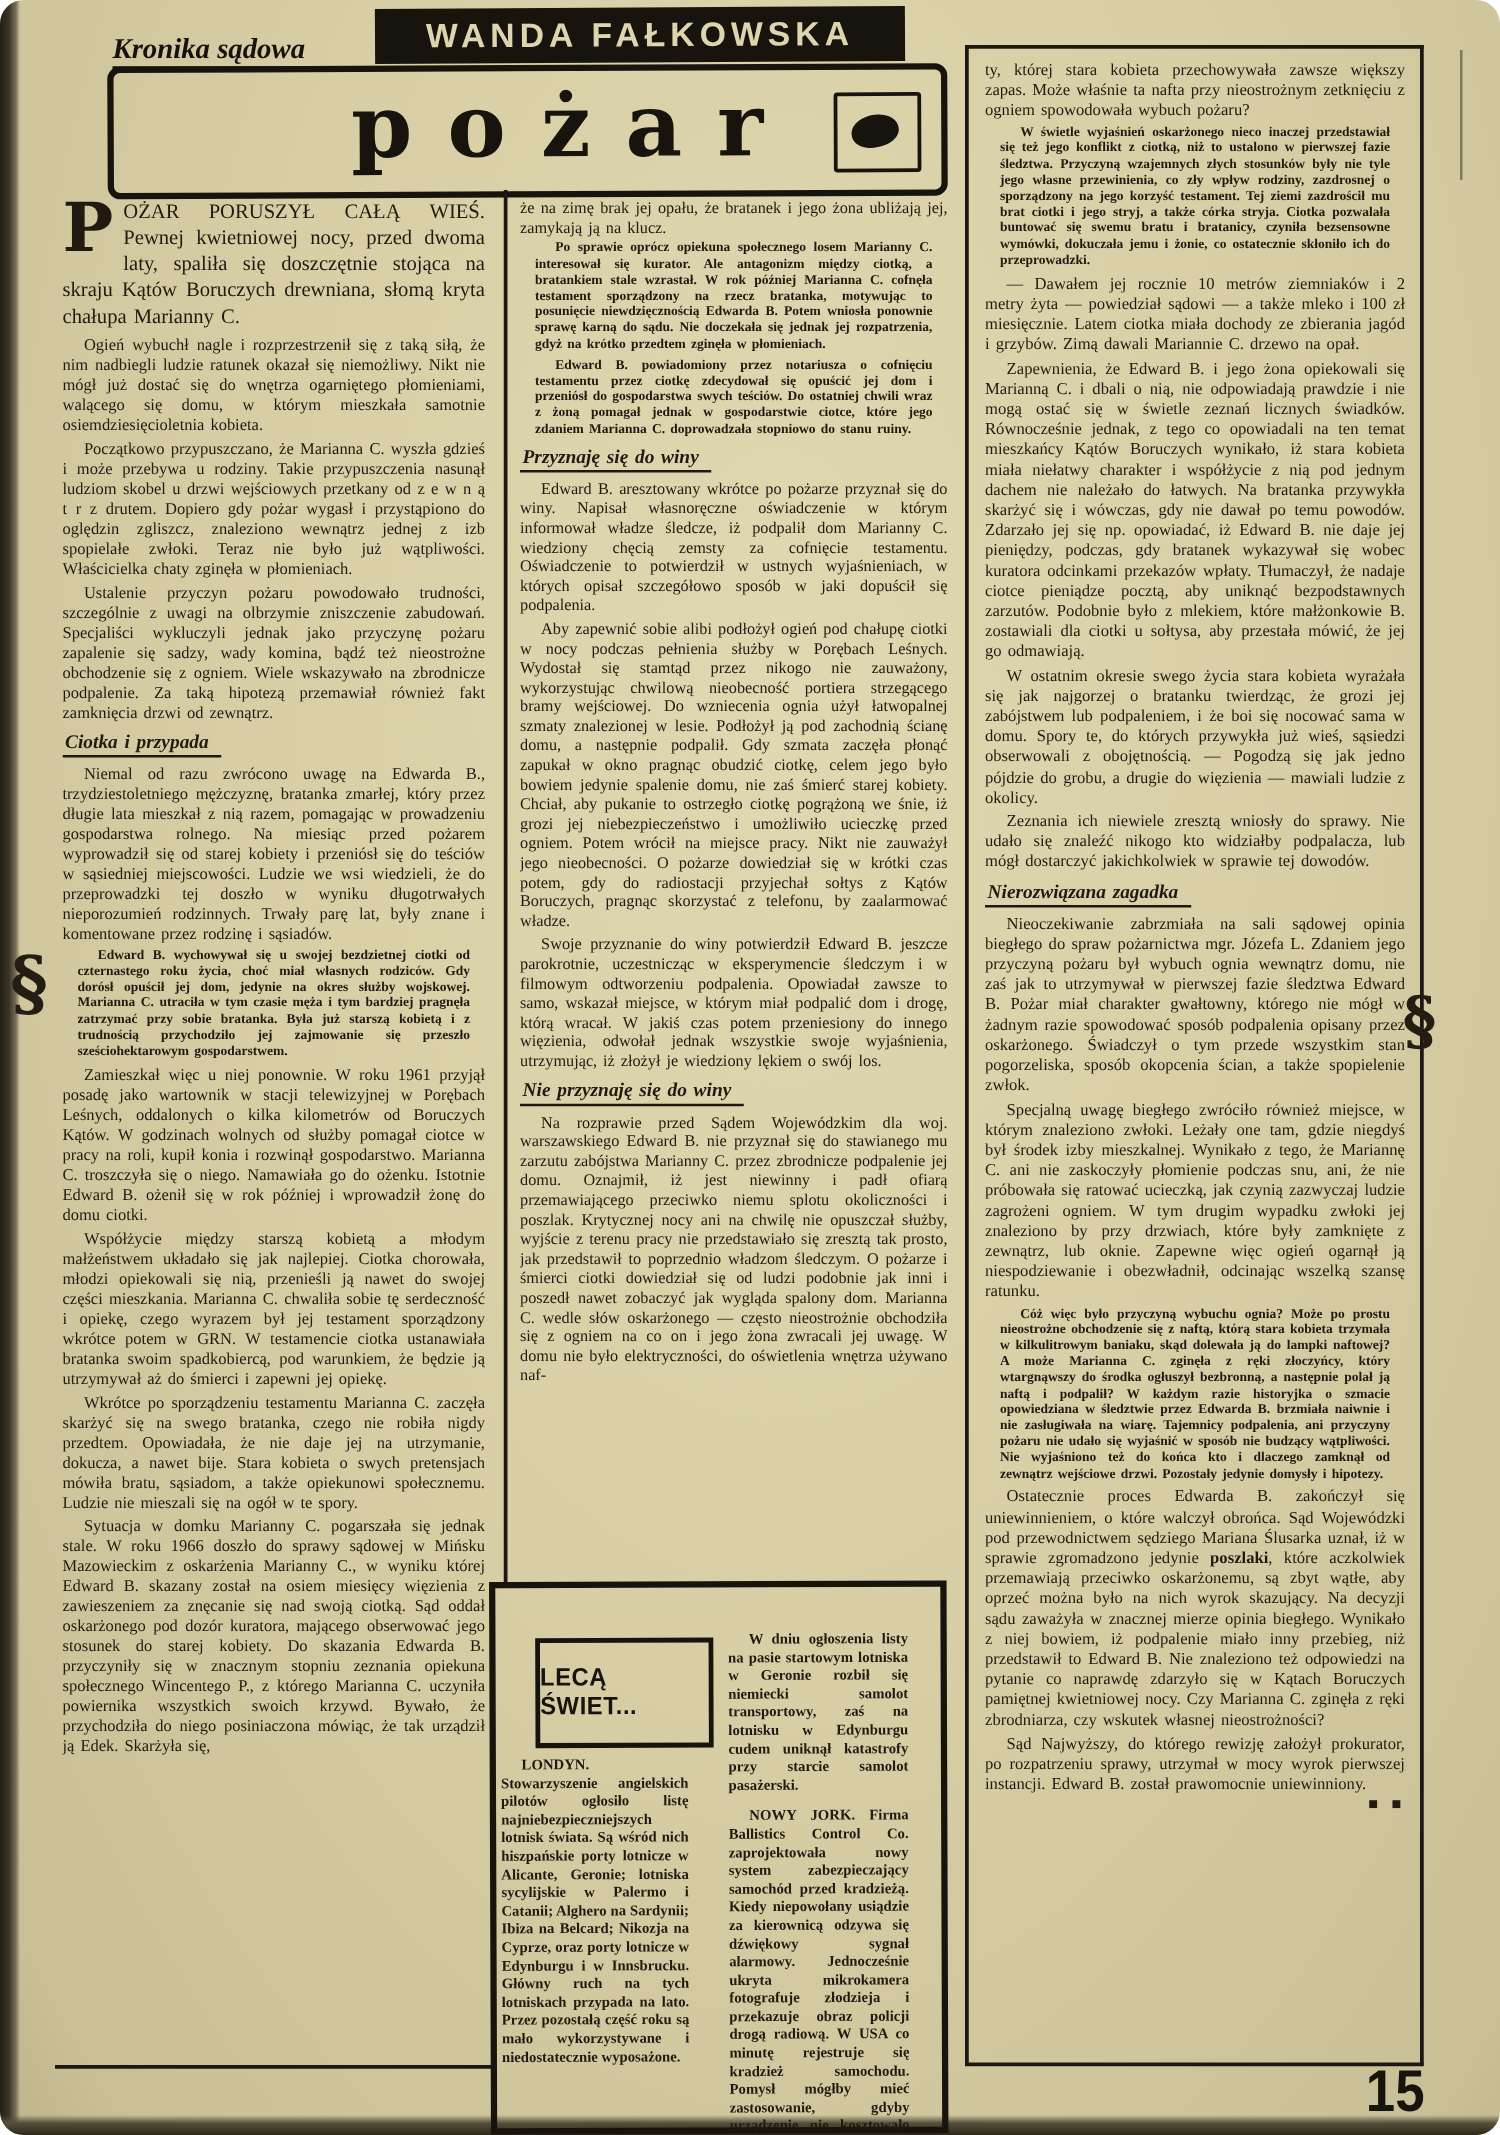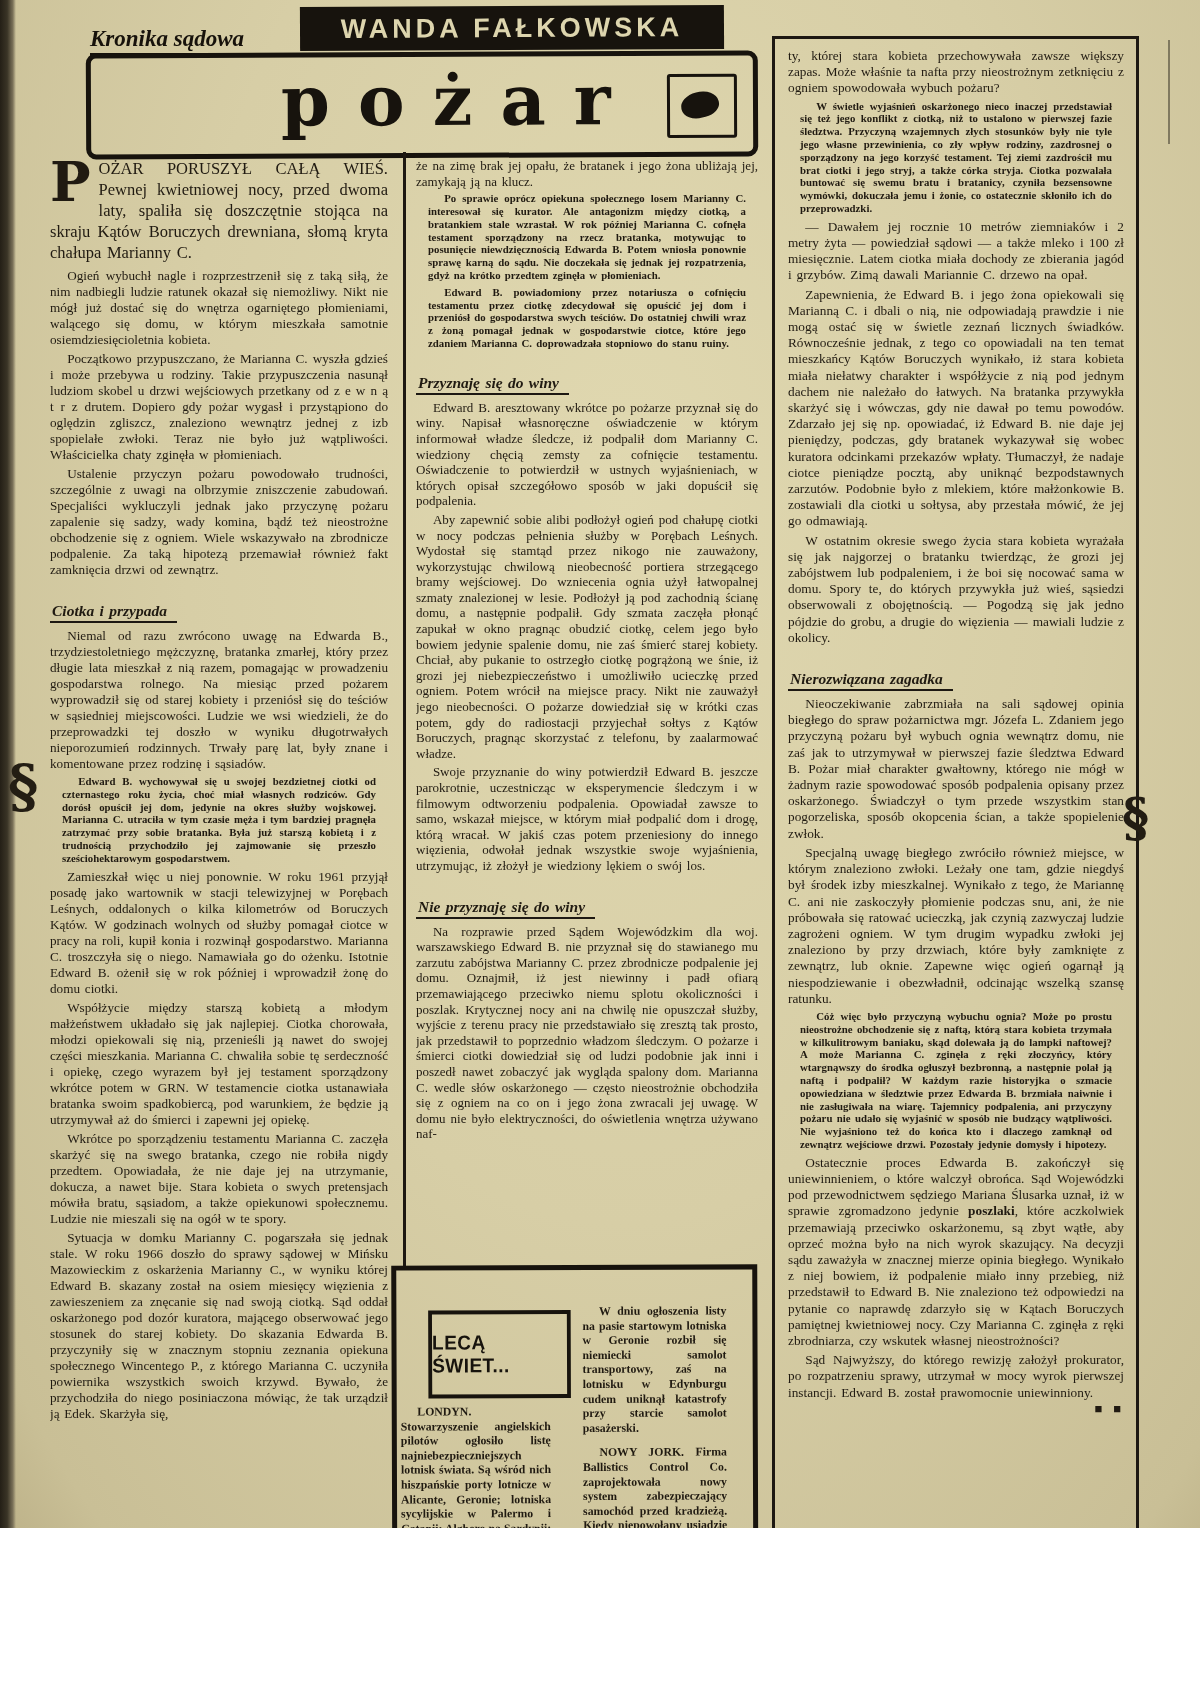--- a/index.html
+++ b/index.html
@@ -1,19 +1,19 @@
 <!DOCTYPE html>
 <html lang="pl"><head>
 <meta charset="utf-8">
 <style>
   html,body{margin:0;padding:0;}
   body{width:1200px;height:1708px;overflow:hidden;
        font-family:"Liberation Serif", serif;}
-  #page{position:absolute;left:0;top:0;width:1200px;height:1528px;overflow:hidden;
-        background:radial-gradient(ellipse at 52% 32%, #e0d8b0 0%, #d7cea6 50%, #c9bf96 92%, #bdb289 100%);}
+  #page{position:absolute;left:0;top:0;width:1200px;height:1708px;overflow:hidden;
+        background:radial-gradient(ellipse at 52% 32%, #e0d8b0 0%, #d7cea6 50%, #c9bf96 92%, #bdb289 100%);border-radius:19px;}
   
   .edge-left{position:absolute;left:0;top:0;width:16px;height:1708px;
       background:linear-gradient(90deg,#241f16 0%,#3a3426 45%,#7a7159 80%,rgba(122,113,89,0) 100%);}
   .edge-bottom{position:absolute;left:0;top:1692px;width:1200px;height:16px;
       background:linear-gradient(180deg,rgba(60,54,38,0) 0%,#55503a 40%,#2c2818 100%);}
   .edge-line{position:absolute;left:1168px;top:40px;width:2px;height:104px;background:#4a4435;opacity:.6;}
 
   
   .kicker{position:absolute;left:90px;top:26px;font:bold italic 23px "Liberation Serif", serif;
       color:#17120b;border-bottom:3px solid #17120b;padding:0 6px 1px 0;}
@@ -38,21 +38,21 @@
   #col2{left:416px;top:158px;width:342px;height:1104px;font-size:13px;line-height:15.6px;}
   #col3{left:788px;top:48px;width:336px;height:1600px;font-size:13.3px;line-height:16.2px;}
   .col p{margin:0 0 3px 0;text-indent:1.3em;}
   p.lead{font-size:16.5px;line-height:21px;text-indent:0;margin-bottom:5px;}
   .dropcap{float:left;font-family:"DejaVu Serif", serif;font-weight:bold;font-size:54px;
       line-height:42px;margin:3px 8px 0 0;}
   p.noindent{text-indent:0;}
   p.small{font-size:10.8px;line-height:12.8px;font-weight:bold;text-indent:1.5em;margin:3px 12px 4px;}
   .subhead-wrap{margin:7px 0 5px;text-align:left;}
   .subhead{display:inline-block;font:bold italic 15.5px "Liberation Serif", serif;
-      border-bottom:2.5px solid #1d1812;padding:0 10px 1px 2px;margin-top:17px;}
+      border-bottom:2.5px solid #1d1812;padding:0 10px 1px 2px;}
   .bold{font-weight:bold;}
   .end-marks{float:right;font-size:13px;letter-spacing:3px;}
 
   
   .insert-box{position:absolute;left:392px;top:1265px;width:356px;height:432px;border:5px solid #17130d;
       transform:rotate(-.2deg);}
   .insert-label{position:absolute;left:28px;top:40px;width:142px;height:80px;border:4px solid #17130d;
       display:flex;align-items:center;justify-content:center;
       font:bold 20px "Liberation Sans", sans-serif;letter-spacing:.5px;color:#17130d;transform:scaleX(.95);}
   .insert-col{position:absolute;text-align:justify;color:#201a11;font-weight:bold;
@@ -118,20 +118,21 @@
     <div class="subhead-wrap"><span class="subhead">Nie przyznaję się do winy</span></div>
     <p>Na rozprawie przed Sądem Wojewódzkim dla woj. warszawskiego Edward B. nie przyznał się do stawianego mu zarzutu zabójstwa Marianny C. przez zbrodnicze podpalenie jej domu. Oznajmił, iż jest niewinny i padł ofiarą przemawiającego przeciwko niemu splotu okoliczności i poszlak. Krytycznej nocy ani na chwilę nie opuszczał służby, wyjście z terenu pracy nie przedstawiało się zresztą tak prosto, jak przedstawił to poprzednio władzom śledczym. O pożarze i śmierci ciotki dowiedział się od ludzi podobnie jak inni i poszedł nawet zobaczyć jak wygląda spalony dom. Marianna C. wedle słów oskarżonego — często nieostrożnie obchodziła się z ogniem na co on i jego żona zwracali jej uwagę. W domu nie było elektryczności, do oświetlenia wnętrza używano naf-</p>
   </section>
 
   <section class="col" id="col3">
     <p class="noindent">ty, której stara kobieta przechowywała zawsze większy zapas. Może właśnie ta nafta przy nieostrożnym zetknięciu z ogniem spowodowała wybuch pożaru?</p>
     <p class="small">W świetle wyjaśnień oskarżonego nieco inaczej przedstawiał się też jego konflikt z ciotką, niż to ustalono w pierwszej fazie śledztwa. Przyczyną wzajemnych złych stosunków były nie tyle jego własne przewinienia, co zły wpływ rodziny, zazdrosnej o sporządzony na jego korzyść testament. Tej ziemi zazdrościł mu brat ciotki i jego stryj, a także córka stryja. Ciotka pozwalała buntować się swemu bratu i bratanicy, czyniła bezsensowne wymówki, dokuczała jemu i żonie, co ostatecznie skłoniło ich do przeprowadzki.</p>
     <p>— Dawałem jej rocznie 10 metrów ziemniaków i 2 metry żyta — powiedział sądowi — a także mleko i 100 zł miesięcznie. Latem ciotka miała dochody ze zbierania jagód i grzybów. Zimą dawali Mariannie C. drzewo na opał.</p>
     <p>Zapewnienia, że Edward B. i jego żona opiekowali się Marianną C. i dbali o nią, nie odpowiadają prawdzie i nie mogą ostać się w świetle zeznań licznych świadków. Równocześnie jednak, z tego co opowiadali na ten temat mieszkańcy Kątów Boruczych wynikało, iż stara kobieta miała niełatwy charakter i współżycie z nią pod jednym dachem nie należało do łatwych. Na bratanka przywykła skarżyć się i wówczas, gdy nie dawał po temu powodów. Zdarzało jej się np. opowiadać, iż Edward B. nie daje jej pieniędzy, podczas, gdy bratanek wykazywał się wobec kuratora odcinkami przekazów wpłaty. Tłumaczył, że nadaje ciotce pieniądze pocztą, aby uniknąć bezpodstawnych zarzutów. Podobnie było z mlekiem, które małżonkowie B. zostawiali dla ciotki u sołtysa, aby przestała mówić, że jej go odmawiają.</p>
     <p>W ostatnim okresie swego życia stara kobieta wyrażała się jak najgorzej o bratanku twierdząc, że grozi jej zabójstwem lub podpaleniem, i że boi się nocować sama w domu. Spory te, do których przywykła już wieś, sąsiedzi obserwowali z obojętnością. — Pogodzą się jak jedno pójdzie do grobu, a drugie do więzienia — mawiali ludzie z okolicy.</p>
+    <p>Zeznania ich niewiele zresztą wniosły do sprawy. Nie udało się znaleźć nikogo kto widziałby podpalacza, lub mógł dostarczyć jakichkolwiek w sprawie tej dowodów.</p>
     <div class="subhead-wrap"><span class="subhead">Nierozwiązana zagadka</span></div>
     <p>Nieoczekiwanie zabrzmiała na sali sądowej opinia biegłego do spraw pożarnictwa mgr. Józefa L. Zdaniem jego przyczyną pożaru był wybuch ognia wewnątrz domu, nie zaś jak to utrzymywał w pierwszej fazie śledztwa Edward B. Pożar miał charakter gwałtowny, którego nie mógł w żadnym razie spowodować sposób podpalenia opisany przez oskarżonego. Świadczył o tym przede wszystkim stan pogorzeliska, sposób okopcenia ścian, a także spopielenie zwłok.</p>
     <p>Specjalną uwagę biegłego zwróciło również miejsce, w którym znaleziono zwłoki. Leżały one tam, gdzie niegdyś był środek izby mieszkalnej. Wynikało z tego, że Mariannę C. ani nie zaskoczyły płomienie podczas snu, ani, że nie próbowała się ratować ucieczką, jak czynią zazwyczaj ludzie zagrożeni ogniem. W tym drugim wypadku zwłoki jej znaleziono by przy drzwiach, które były zamknięte z zewnątrz, lub oknie. Zapewne więc ogień ogarnął ją niespodziewanie i obezwładnił, odcinając wszelką szansę ratunku.</p>
     <p class="small">Cóż więc było przyczyną wybuchu ognia? Może po prostu nieostrożne obchodzenie się z naftą, którą stara kobieta trzymała w kilkulitrowym baniaku, skąd dolewała ją do lampki naftowej? A może Marianna C. zginęła z ręki złoczyńcy, który wtargnąwszy do środka ogłuszył bezbronną, a następnie polał ją naftą i podpalił? W każdym razie historyjka o szmacie opowiedziana w śledztwie przez Edwarda B. brzmiała naiwnie i nie zasługiwała na wiarę. Tajemnicy podpalenia, ani przyczyny pożaru nie udało się wyjaśnić w sposób nie budzący wątpliwości. Nie wyjaśniono też do końca kto i dlaczego zamknął od zewnątrz wejściowe drzwi. Pozostały jedynie domysły i hipotezy.</p>
     <p><span>Ostatecznie proces Edwarda B. zakończył się uniewinnieniem, o które walczył obrońca. Sąd Wojewódzki pod przewodnictwem sędziego Mariana Ślusarka uznał, iż w sprawie zgromadzono jedynie </span><span class="bold">poszlaki</span><span>, które aczkolwiek przemawiają przeciwko oskarżonemu, są zbyt wątłe, aby oprzeć można było na nich wyrok skazujący. Na decyzji sądu zaważyła w znacznej mierze opinia biegłego. Wynikało z niej bowiem, iż podpalenie miało inny przebieg, niż przedstawił to Edward B. Nie znaleziono też odpowiedzi na pytanie co naprawdę zdarzyło się w Kątach Boruczych pamiętnej kwietniowej nocy. Czy Marianna C. zginęła z ręki zbrodniarza, czy wskutek własnej nieostrożności?</span></p>
     <p><span>Sąd Najwyższy, do którego rewizję założył prokurator, po rozpatrzeniu sprawy, utrzymał w mocy wyrok pierwszej instancji. Edward B. został prawomocnie uniewinniony.</span> <span class="end-marks">■ ■</span></p>
   </section>
 
   <div class="insert-box">
     <div class="insert-label">LECĄ ŚWIET...</div>

